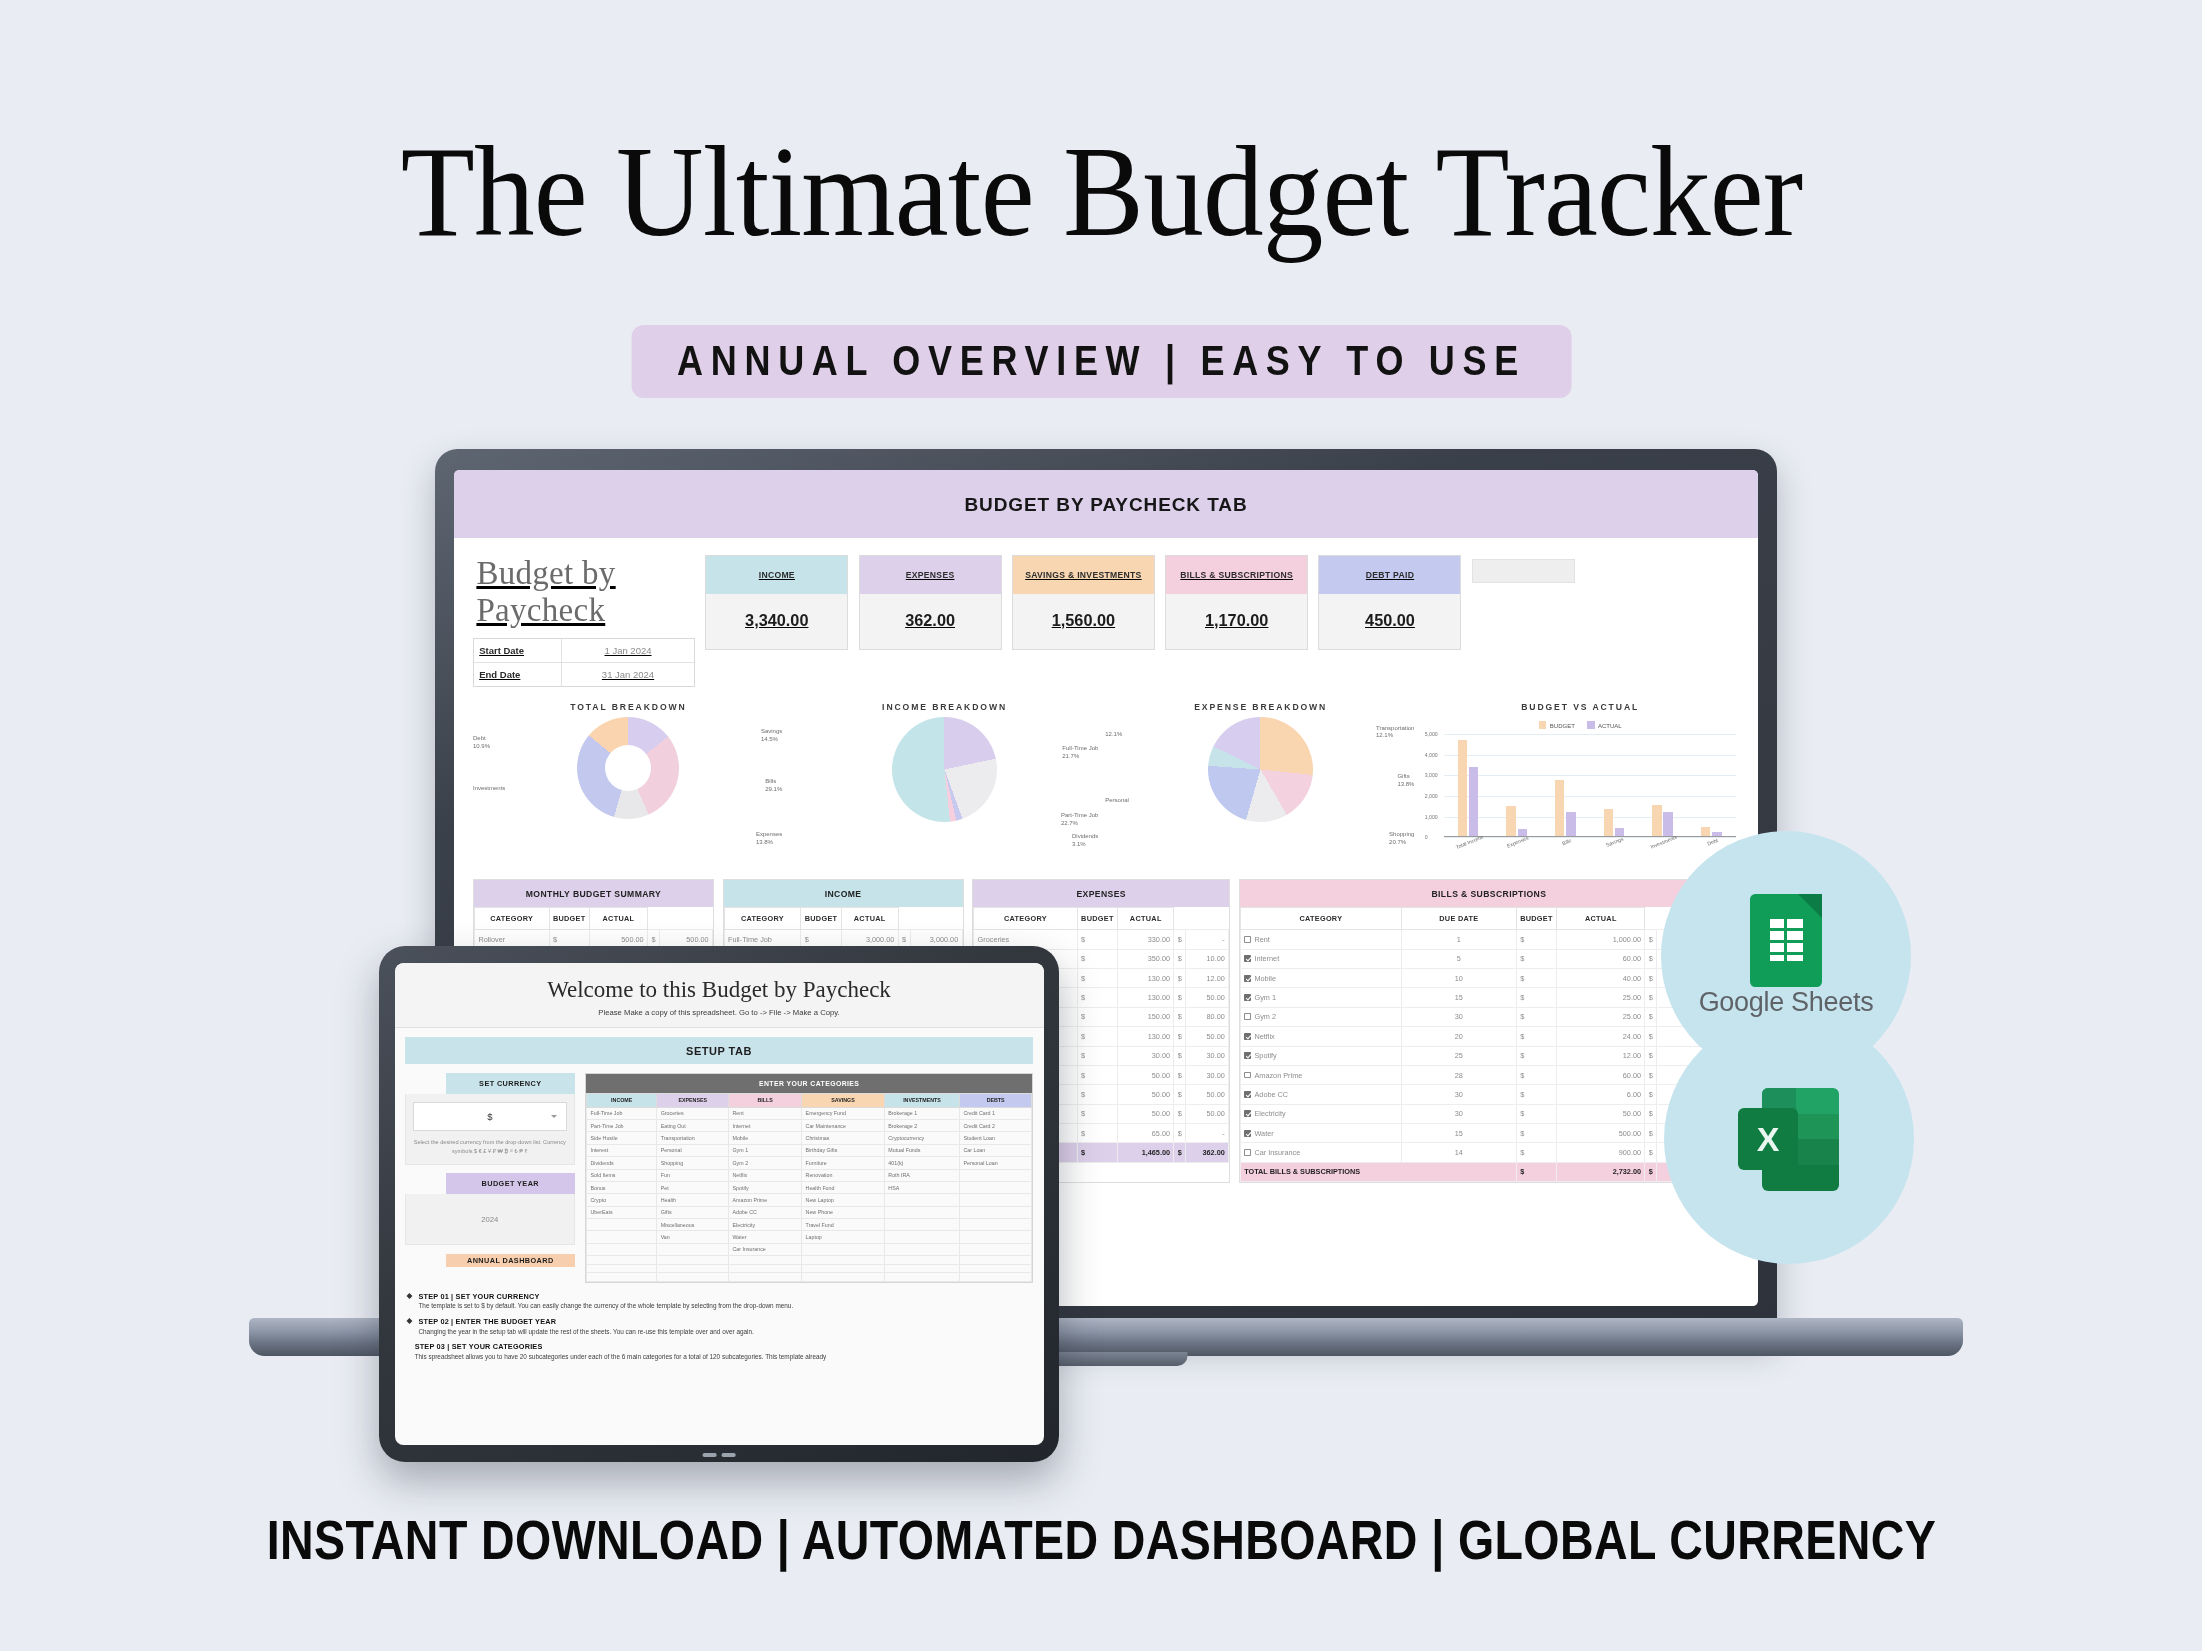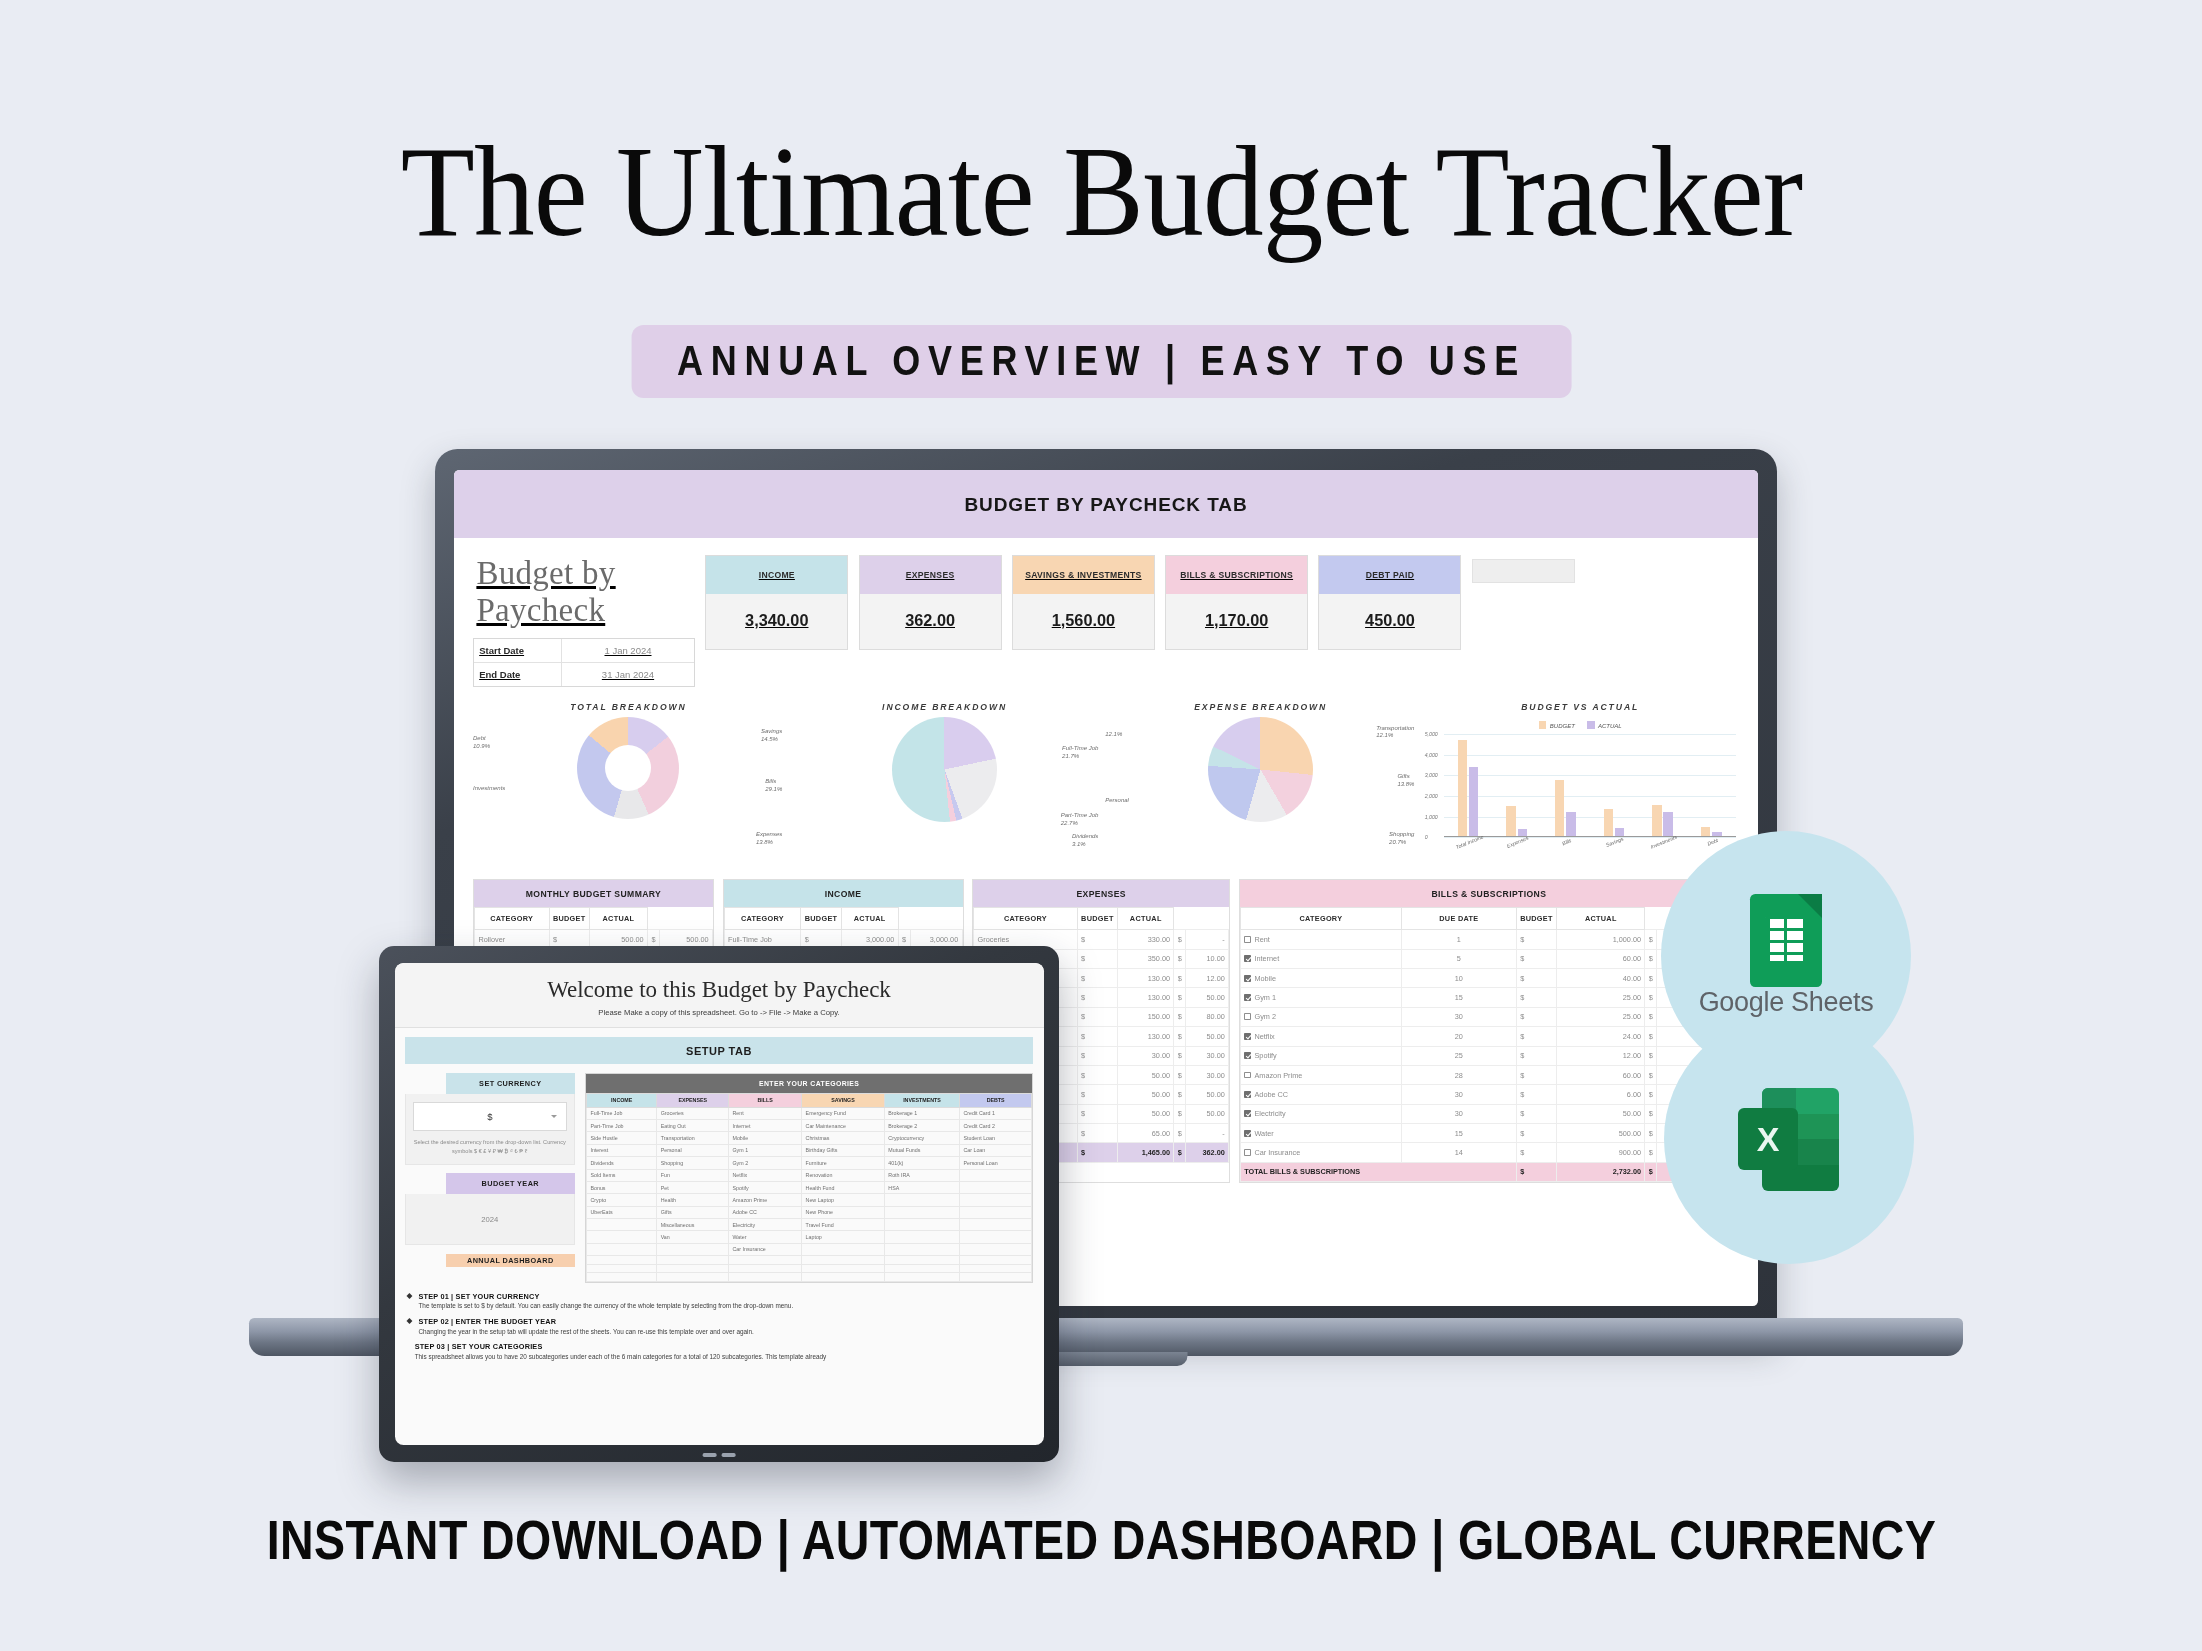--- a/index.html
+++ b/index.html
@@ -118,21 +118,21 @@
   .bp-dates .val { width:60%; text-align:center; color:#8a8a8a; }
   .kpi {
     width:143px; border:0.9px solid #dcdcdc; background:#f3f3f3;
     display:flex; flex-direction:column;
   }
   .kpi-h { font-size:8.6px; font-weight:700; letter-spacing:0.3px; text-align:center; padding:13.8px 1.7px; color:#2c2c2c; }
   .kpi-v { font-size:16.3px; font-weight:700; text-align:center; padding:17px 1.7px 19px; color:#1c1c1c; }
   .kpi-blank { width:103px; height:24px; background:#eee; border:0.9px solid #e2e2e2; margin-top:3.4px;}
 
   
-  .charts-row { display:flex; gap:5.2px; margin-top:15.5px; height:163px;font-style:italic; }
+  .charts-row { display:flex; gap:5.2px; margin-top:15.5px; height:163px; }
   .chart-box { flex:1; position:relative; }
   .chart-title {
     font-size:8.6px; font-weight:700; text-align:center;
     letter-spacing:1.9px; color:#3a3a3a; margin-bottom:3.4px;
   }
   .mini-label { position:absolute; font-size:6px; color:#6d6d6d; line-height:1.25; }
 
   .donut { width:102px;height:102px;border-radius:50%;margin:5.2px auto 0;
     background: conic-gradient(#d7cdee 0deg 52deg, #f2cfdd 52deg 156deg, #e8e8ea 156deg 196deg, #c3c8ee 196deg 310deg, #f9d4ae 310deg 360deg);
     position:relative; }
@@ -169,21 +169,21 @@
   .cb { display:inline-block;width:6.9px;height:6.9px;border:0.9px solid #8e8e8e;vertical-align:-0.9px;margin-right:3.4px;border-radius:0.9px;}
   .cb.on { background:#6f6f6f; border-color:#6f6f6f; position:relative;}
   .cb.on::after{content:"";position:absolute;left:1.7px;top:0px;width:1.7px;height:4.3px;border:solid #fff;border-width:0 0.9px 0.9px 0;transform:rotate(42deg);}
 
   
   .tablet {
     position: absolute;
     left: 379px; top: 946px;
     width: 680px; height: 516px;
     background: linear-gradient(150deg,#4b515b 0%, #33383f 40%, #22262c 100%);
-    border-radius: 15px;
+    border-radius: 26px;
     padding: 17px 15.5px;
     box-shadow: 0 19px 40px rgba(35,40,55,.34);
   }
   .tablet-screen { width:100%; height:100%; background:#fafafa; border-radius:8.6px; overflow:hidden; }
   .tablet-btm { position:absolute; left:50%; transform:translateX(-50%); bottom:5.2px; display:flex; gap:5.2px;}
   .tablet-btm i { width:13.8px;height:3.4px;background:#9aa2ae;border-radius:1.7px;display:block;}
 
   .tb-head { text-align:center; padding:13.8px 8.6px 10.3px; background:#f4f4f4; border-bottom:0.9px solid #e0e0e0;}
   .tb-head h1 { font-family:"Liberation Serif", serif; font-weight:400; font-size:23px; color:#2a2a2a; }
   .tb-head p { font-size:7.7px; color:#3a3a3a; margin-top:5.2px; }

